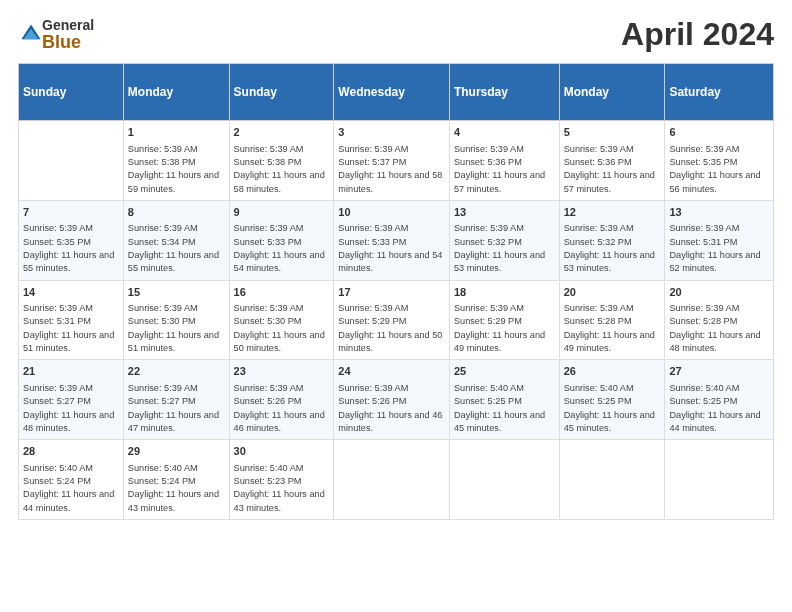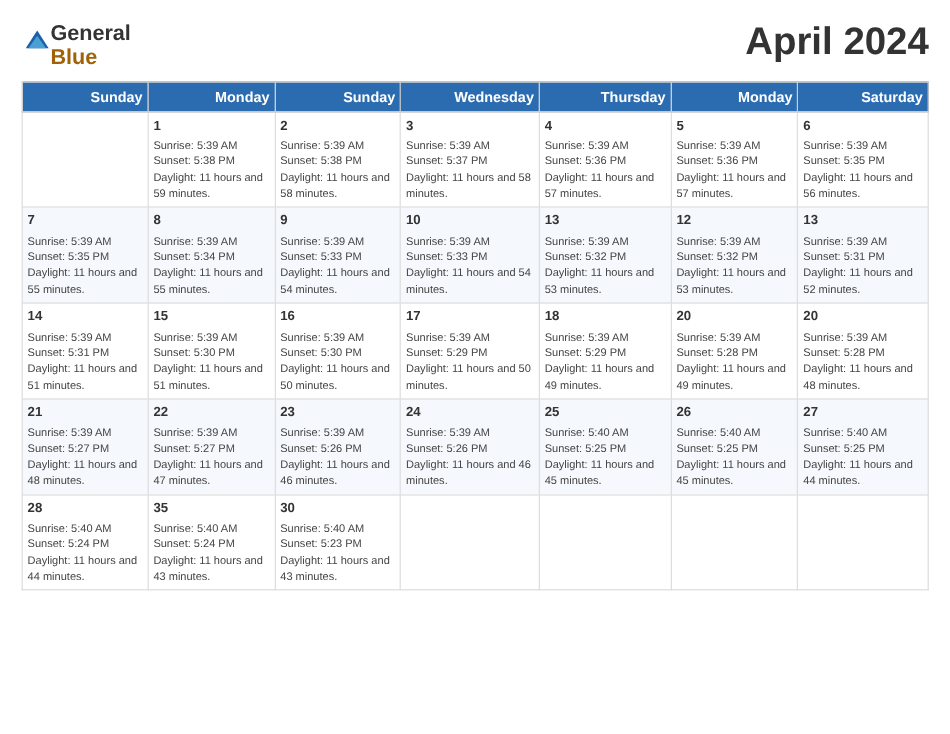--- a/index.html
+++ b/index.html
@@ -24,21 +24,21 @@
     .logo {
       display: flex;
       align-items: center;
     }
     .logo-text {
       display: flex;
       flex-direction: column;
       line-height: 1.1;
     }
     .logo-general {
-      font-size: 18px;
+      font-size: 14px;
       font-weight: bold;
       color: #333;
     }
     .logo-blue {
       font-size: 18px;
       font-weight: bold;
       color: #a16207;
     }
     .logo-icon {
       width: 22px;
@@ -61,22 +61,22 @@
     table {
       width: 100%;
       border-collapse: collapse;
       font-size: 10px;
     }
     thead tr {
       background-color: #2b6cb0;
     }
     thead th {
       color: #fff;
-      padding: 5px 4px;
-      text-align: right;
+      padding: 21px 4px;
+      text-align: left;
       font-size: 12px;
       font-weight: bold;
       border: 1px solid #ccc;
     }
     tbody tr {
       vertical-align: top;
     }
     tbody td {
       border: 1px solid #ddd;
       padding: 4px 4px;
@@ -311,21 +311,21 @@
           </td>
         </tr>
         <tr>
           <td>
             <span class="day-num">28</span>
             <div class="cell-content" style="white-space: pre-line;">Sunrise: 5:40 AM
 Sunset: 5:24 PM
 Daylight: 11 hours and 44 minutes.</div>
           </td>
           <td>
-            <span class="day-num">35</span>
+            <span class="day-num">29</span>
             <div class="cell-content" style="white-space: pre-line;">Sunrise: 5:40 AM
 Sunset: 5:24 PM
 Daylight: 11 hours and 43 minutes.</div>
           </td>
           <td>
             <span class="day-num">30</span>
             <div class="cell-content" style="white-space: pre-line;">Sunrise: 5:40 AM
 Sunset: 5:23 PM
 Daylight: 11 hours and 43 minutes.</div>
           </td>

